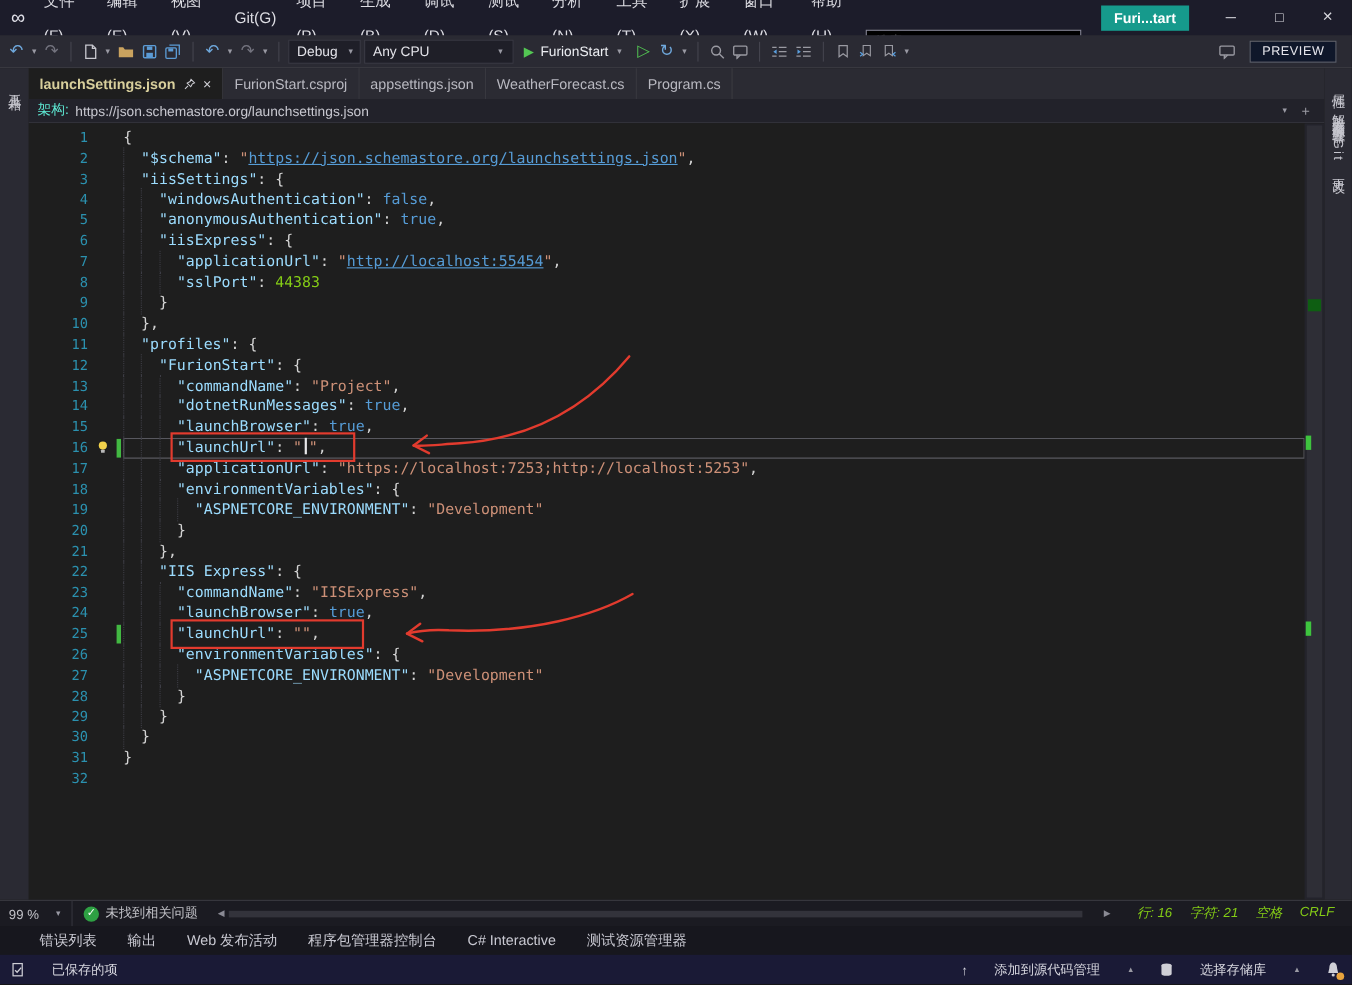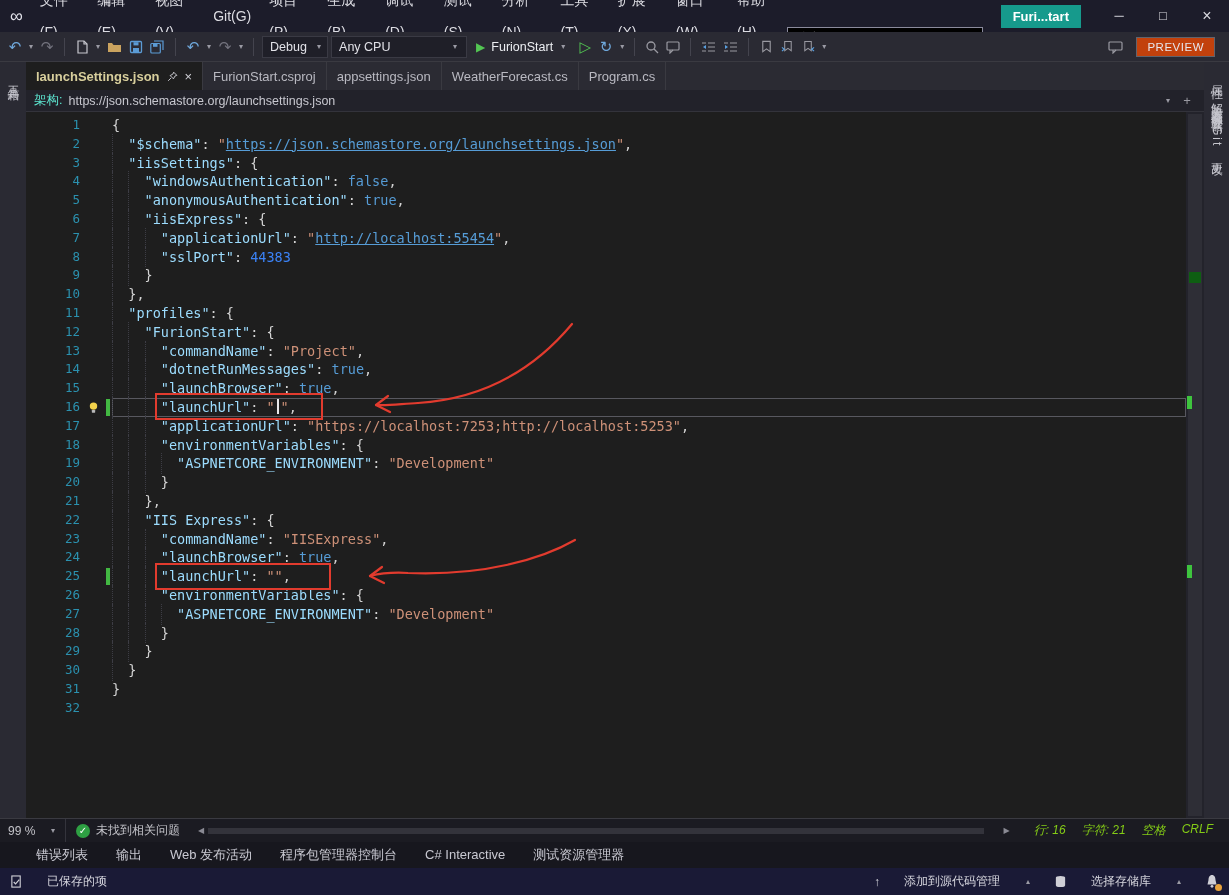--- a/index.html
+++ b/index.html
@@ -25,21 +25,21 @@
   .tbtn{display:inline-flex;align-items:center;justify-content:center;height:24px;min-width:18px;padding:0 2px;}
   .glyph{font-size:15px;line-height:1;}
   .blue{color:#6fa8dc}.gray{color:#73737e}.green{color:#53c653}
   .caret{font-size:8px;color:#9a9aa4;padding:0 2px;}
   .sep{width:1px;height:18px;background:#44444e;margin:0 5px;}
   .dd{height:22px;display:flex;align-items:center;justify-content:space-between;background:#1f1f28;
     border:1px solid #3a3a44;padding:0 7px;color:#e2e2e8;font-size:12.5px;gap:8px;}
   .dd.cfg{width:66px}.dd.plat{width:136px}
   .runbtn{display:flex;align-items:center;gap:6px;padding:0 6px;height:24px;color:#eceef2;font-size:12.5px;}
   .spacer{flex:1}
-  .preview-btn{background:#c2410c;border:1px solid #62636b;color:#e6e6ec;font-size:11.5px;letter-spacing:.5px;
+  .preview-btn{background:#0f172a;border:1px solid #62636b;color:#e6e6ec;font-size:11.5px;letter-spacing:.5px;
     padding:3px 10px;margin:0 8px;}
   
   .rail{position:absolute;top:62px;bottom:77px;background:#2a2a33;z-index:3;}
   .rail.left{left:0;width:26px;}
   .rail.right{right:0;width:25px;}
   .rail-tab{writing-mode:vertical-rl;text-orientation:mixed;font-size:12px;color:#c6c6ce;margin:14px auto 8px auto;
     letter-spacing:2px;}
   
   .editor-col{position:absolute;top:62px;left:26px;right:25px;bottom:77px;background:#1e1e1e;}
   .tabbar{position:absolute;top:0;left:0;right:0;height:28px;background:#2b2b33;display:flex;align-items:flex-end;}
@@ -55,21 +55,21 @@
   .editor-body{position:absolute;top:50px;left:0;right:0;bottom:0;background:#1e1e1e;overflow:hidden;}
   .code{position:absolute;left:0;top:0;right:18px;padding-top:4px;
     font-family:"DejaVu Sans Mono","Liberation Mono",monospace;font-size:13.5px;}
   .line{display:flex;height:18.8px;line-height:18.8px;}
   .ln{width:60px;text-align:right;padding-right:6px;color:#2b91af;font-size:12.5px;flex:none;}
   .gut{width:26px;flex:none;position:relative;}
   .chg{position:absolute;left:20px;top:1px;bottom:1px;width:4px;background:#42b842;}
   .bulb{position:absolute;left:1px;top:2px;}
   .codetext{flex:1;white-space:pre;color:#d4d4d4;}
   .line.current .codetext{box-shadow:inset 0 0 0 1px #58585f;}
-  .t-p{color:#d4d4d4}.t-k{color:#9cdcfe}.t-s{color:#ce9178}.t-b{color:#569cd6}.t-n{color:#3b82f6}
+  .t-p{color:#d4d4d4}.t-k{color:#9cdcfe}.t-s{color:#ce9178}.t-b{color:#569cd6}.t-n{color:#84cc16}
   .t-u{color:#569cd6;text-decoration:underline}
   .ind{display:inline-block;position:relative;white-space:pre;}
   .ind::before{content:"";position:absolute;left:0;top:-1px;bottom:-1px;border-left:1px dotted #3d3d45;}
   .cursor{display:inline-block;width:2px;height:15px;background:#e8e8ea;vertical-align:-2px;margin:0 2px;}
   .annotations{position:absolute;left:0;top:0;pointer-events:none;z-index:6;}
   .vscroll{position:absolute;right:0;top:0;bottom:0;width:18px;background:#23232b;}
   .vthumb{position:absolute;left:2px;right:2px;top:2px;bottom:2px;background:#2e2e36;}
   .vmark{position:absolute;}
   
   .editor-status{position:absolute;top:818px;left:0;right:0;height:24px;background:#1b1b22;border-top:1px solid #3a3a41;

